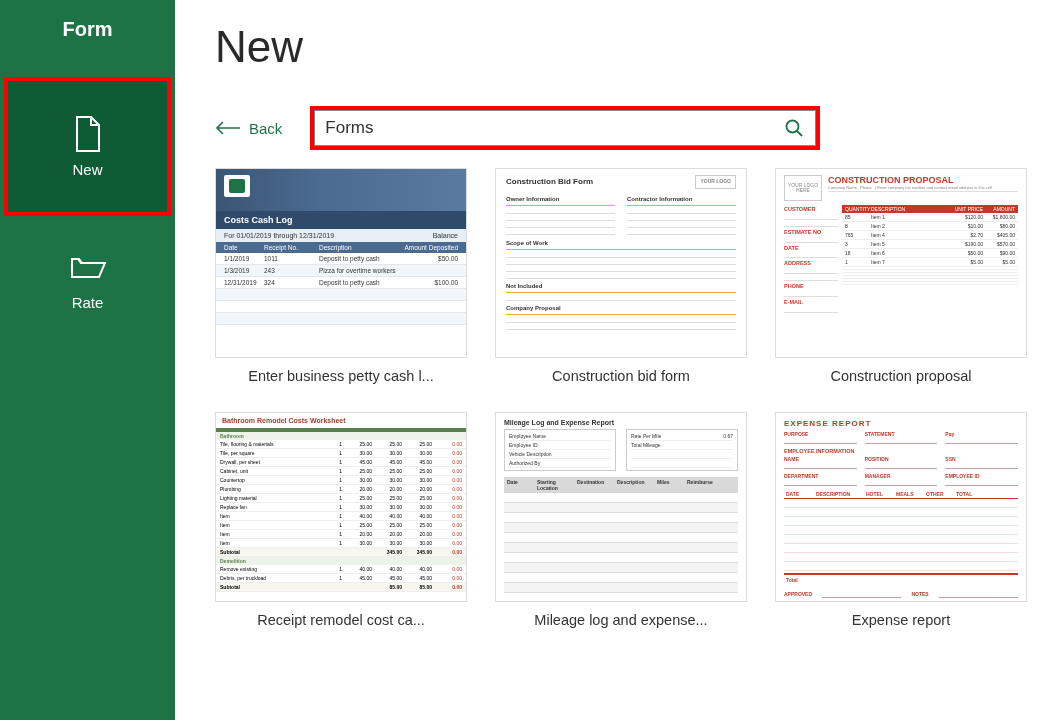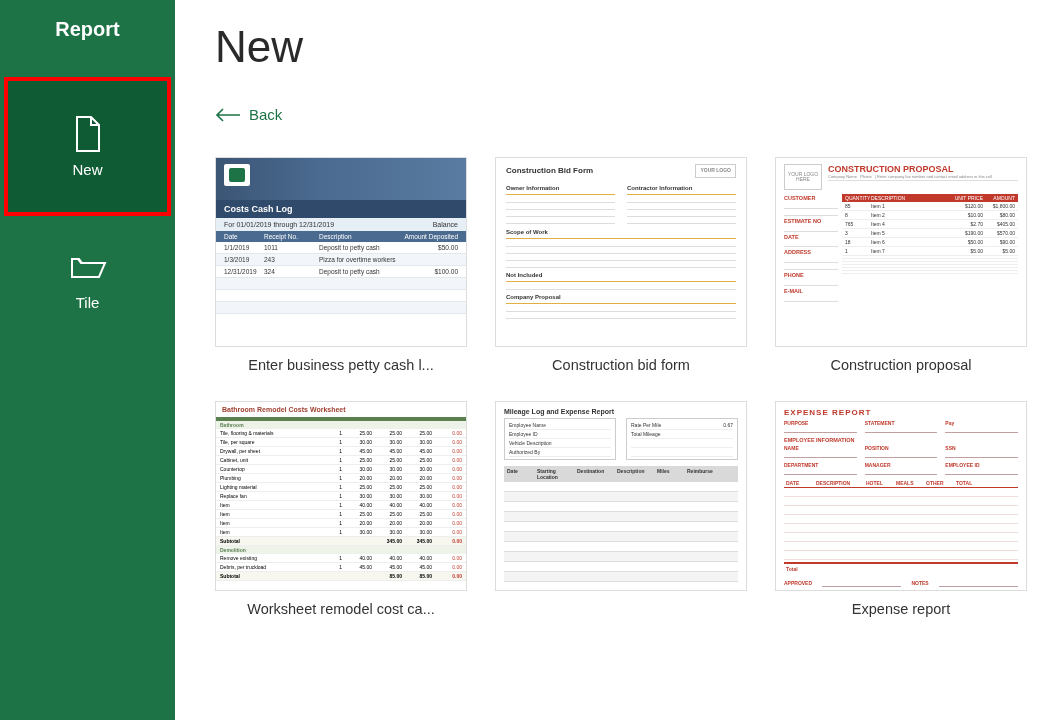--- a/index.html
+++ b/index.html
@@ -53,21 +53,21 @@
     font-size: 44px;
     font-weight: 300;
     color: #2a2a2a;
     margin-bottom: 34px;
     letter-spacing: 0px;
   }
   .topbar {
     display: flex;
     align-items: center;
     gap: 28px;
-    margin-bottom: 34px;
+    margin-bottom: 18px;
   }
   .back-link {
     display: flex;
     align-items: center;
     gap: 8px;
     color: #1e7346;
     font-size: 15px;
     cursor: pointer;
   }
   .searchbox-wrap {
@@ -183,53 +183,62 @@
   .er-th{background:#fff;color:#c0392b;font-size:5px;font-weight:700;display:grid;grid-template-columns:30px 50px 30px 30px 30px 30px;padding:1px 2px;border-bottom:1px solid #c0392b;}
   .er-tr{font-size:5px;display:grid;grid-template-columns:30px 50px 30px 30px 30px 30px;padding:1px 2px;height:9px;border-bottom:1px solid #f3dcdc;}
   .er-total{border-top:2px solid #c0392b;margin-top:2px;display:flex;justify-content:space-between;font-size:5px;padding:2px;}
   .er-total b{color:#c0392b;}
 
 </style>
 </head>
 <body>
 
 <div class="sidebar">
-  <div class="sidebar-title">Report</div>
+  <div class="sidebar-title">Form</div>
 
 
   <div class="nav-item selected">
     <div class="nav-icon">
       <svg width="30" height="38" viewBox="0 0 30 38" fill="none" stroke="#fff" stroke-width="2">
         <path d="M4 2 H18 L26 10 V36 H4 Z M18 2 V10 H26"></path>
       </svg>
     </div>
     <div class="nav-label">New</div>
   </div>
 
   <div class="nav-item">
     <div class="nav-icon">
       <svg width="38" height="28" viewBox="0 0 38 28" fill="none" stroke="#fff" stroke-width="2">
         <path d="M3 6 V24 H30 L36 10 H12 L9 6 Z M3 6 H10 L13 10"></path>
       </svg>
     </div>
-    <div class="nav-label">Tile</div>
+    <div class="nav-label">Rate</div>
   </div>
 </div>
 
 <div class="main">
   <div class="page-title">New</div>
 
   <div class="topbar">
     <div class="back-link">
       <svg width="26" height="14" viewBox="0 0 26 14" fill="none" stroke="#1e7346" stroke-width="1.6">
         <path d="M25 7 H2 M8 1 L2 7 L8 13"></path>
       </svg>
       <span>Back</span>
     </div>
 
+    <div class="searchbox-wrap">
+      <input class="searchbox" type="text" value="Forms" style="">
+      <div class="search-btn">
+        <svg width="20" height="20" viewBox="0 0 20 20" fill="none" stroke="#1e7346" stroke-width="1.8">
+          <circle cx="8.5" cy="8.5" r="6"></circle>
+            <path d="M13 13 L18 18"></path>
+        </svg>
+      </div>
+    </div>
   </div>
 
   <div class="gallery">
 
     <div class="tpl-card">
       <div class="tpl-thumb">
         <div class="pc-header">
             <div class="pc-logo"></div>
           </div>
         <div class="pc-bar">Costs Cash Log</div>
@@ -522,21 +531,21 @@
           </div>
         <div class="br-row" style="font-weight:700;background:#f7f7f0;">
             <span>Subtotal</span>
             <span></span>
             <span></span>
             <span>85.00</span>
             <span>85.00</span>
             <span class="red">0.00</span>
           </div>
       </div>
-      <div class="tpl-label">Worksheet remodel cost ca...</div>
+      <div class="tpl-label">Receipt remodel cost ca...</div>
     </div>
 
     <div class="tpl-card">
       <div class="tpl-thumb">
         <div class="ml-pad">
           <div class="ml-title">Mileage Log and Expense Report</div>
           <div class="ml-top">
             <div class="ml-box">
                 <div class="r">
                   <span>Employee Name</span>
@@ -587,20 +596,21 @@
             <div class="ml-tr"></div>
             <div class="ml-tr ml-alt"></div>
           <div class="ml-tr"></div>
             <div class="ml-tr ml-alt"></div>
             <div class="ml-tr"></div>
             <div class="ml-tr ml-alt"></div>
           <div class="ml-tr"></div>
             <div class="ml-tr ml-alt"></div>
         </div>
       </div>
+      <div class="tpl-label">Mileage log and expense...</div>
     </div>
 
     <div class="tpl-card">
       <div class="tpl-thumb">
         <div class="er-pad">
           <div class="er-title">EXPENSE REPORT</div>
           <div class="er-meta">
               <div><b>PURPOSE</b><div class="er-u"></div></div>
               <div><b>STATEMENT</b><div class="er-u"></div></div>
               <div><b>Pay</b><div class="er-u"></div></div>

